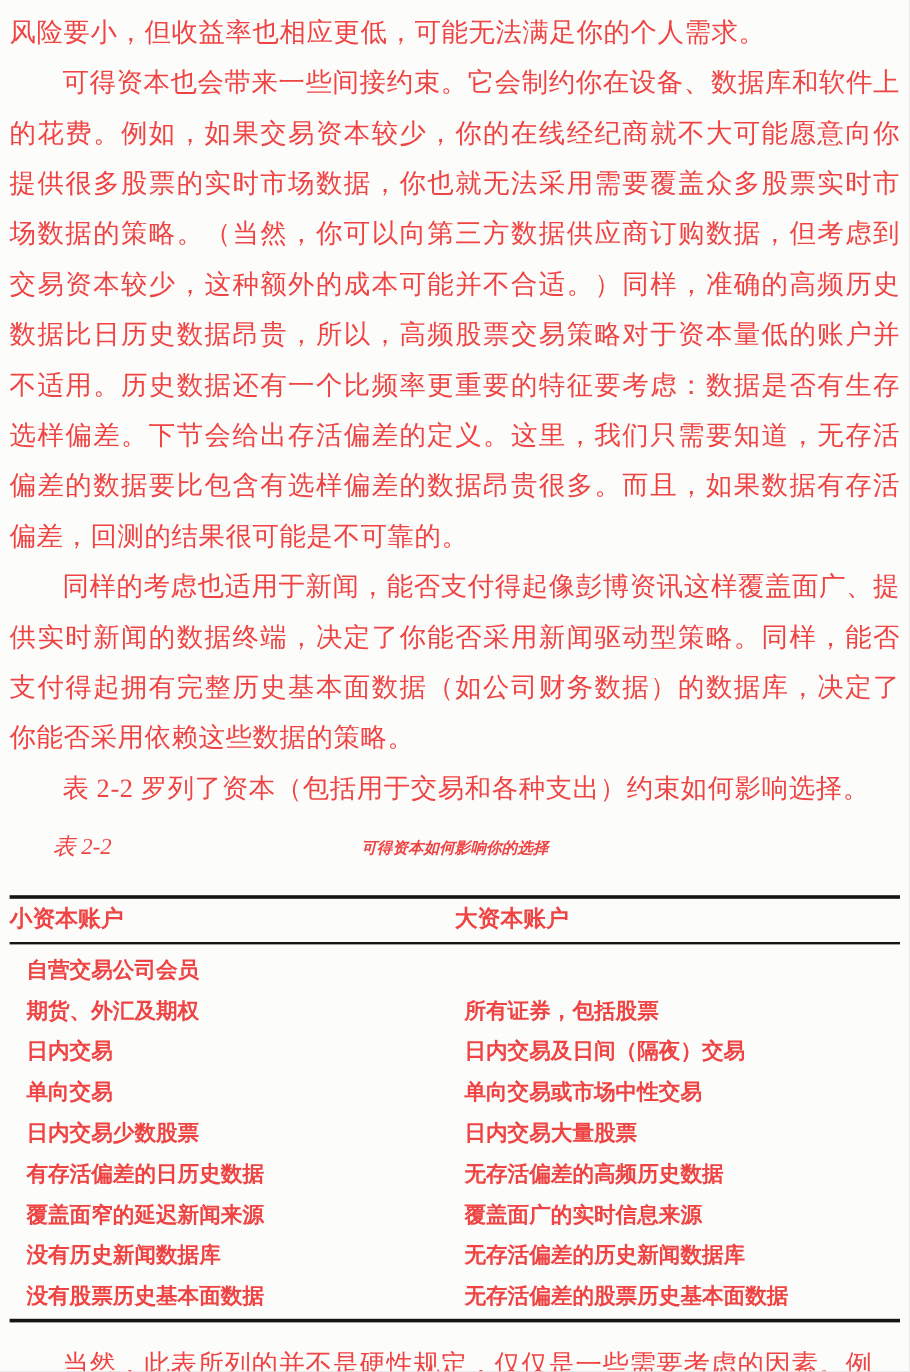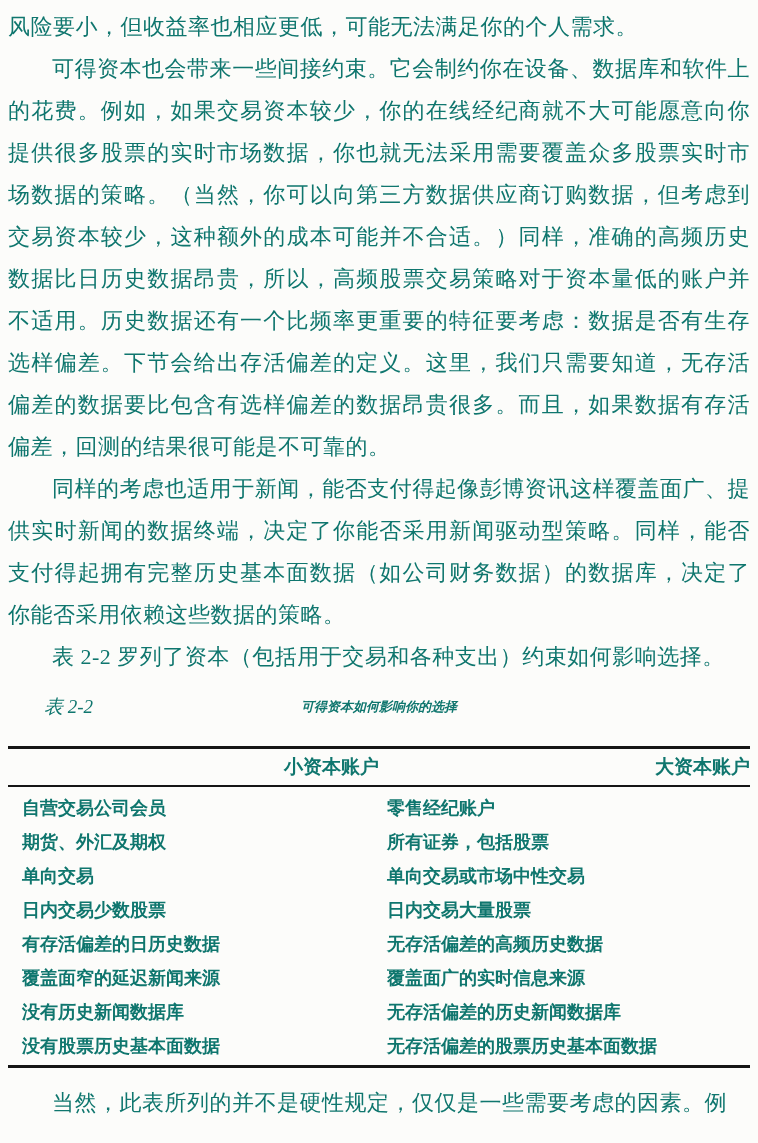--- a/index.html
+++ b/index.html
@@ -2,21 +2,21 @@
 <html><head>
 <meta charset="utf-8">
 <style>
   html, body { margin: 0; padding: 0; background: #ddd; }
   .page {
     position: relative;
     width: 758px;
     height: 1143px;
     margin: 0 auto;
     background: #fcfcfa;
-    color: #0f766e;
+    color: #ef4444;
     overflow: hidden;
     box-sizing: border-box;
     padding: 6px 8px 0 8px;
     font-family: "Liberation Serif", "DejaVu Serif", serif;
   }
   .body-par {
     margin: 0;
     font-size: 22px;
     line-height: 42px;
     text-align: justify;
@@ -50,21 +50,21 @@
   }
   .cap-table .head-row {
     display: flex;
     border-bottom: 2px solid #151515;
     font-weight: bold;
     font-size: 19px;
     line-height: 24px;
     padding: 6px 0;
     font-family: "Liberation Sans", "DejaVu Sans", sans-serif;
   }
-  .cap-table .head-cell { width: 50%; text-align: right; }
+  .cap-table .head-cell { width: 50%; text-align: left; }
   .cap-table .tbody { padding: 4px 0 2px 0; }
   .cap-table .t-row {
     display: flex;
     line-height: 34px;
     font-size: 18px;
     font-weight: bold;
     font-family: "Liberation Sans", "DejaVu Sans", sans-serif;
   }
   .cap-table .t-cell { width: 50%; box-sizing: border-box; }
   .cap-table .t-cell.left  { padding-left: 14px; }
@@ -90,25 +90,28 @@
   </div>
 
   <div class="cap-table">
     <div class="head-row">
       <div class="head-cell">小资本账户</div>
       <div class="head-cell">大资本账户</div>
     </div>
     <div class="tbody">
       <div class="t-row">
         <div class="t-cell left">自营交易公司会员</div>
-        <div class="t-cell right">零售经纪账户</div>
       </div>
       <div class="t-row">
         <div class="t-cell left">期货、外汇及期权</div>
         <div class="t-cell right">所有证券，包括股票</div>
+      </div>
+      <div class="t-row">
+        <div class="t-cell left">日内交易</div>
+        <div class="t-cell right">日内交易及日间（隔夜）交易</div>
       </div>
       <div class="t-row">
         <div class="t-cell left">单向交易</div>
         <div class="t-cell right">单向交易或市场中性交易</div>
       </div>
       <div class="t-row">
         <div class="t-cell left">日内交易少数股票</div>
         <div class="t-cell right">日内交易大量股票</div>
       </div>
       <div class="t-row">

